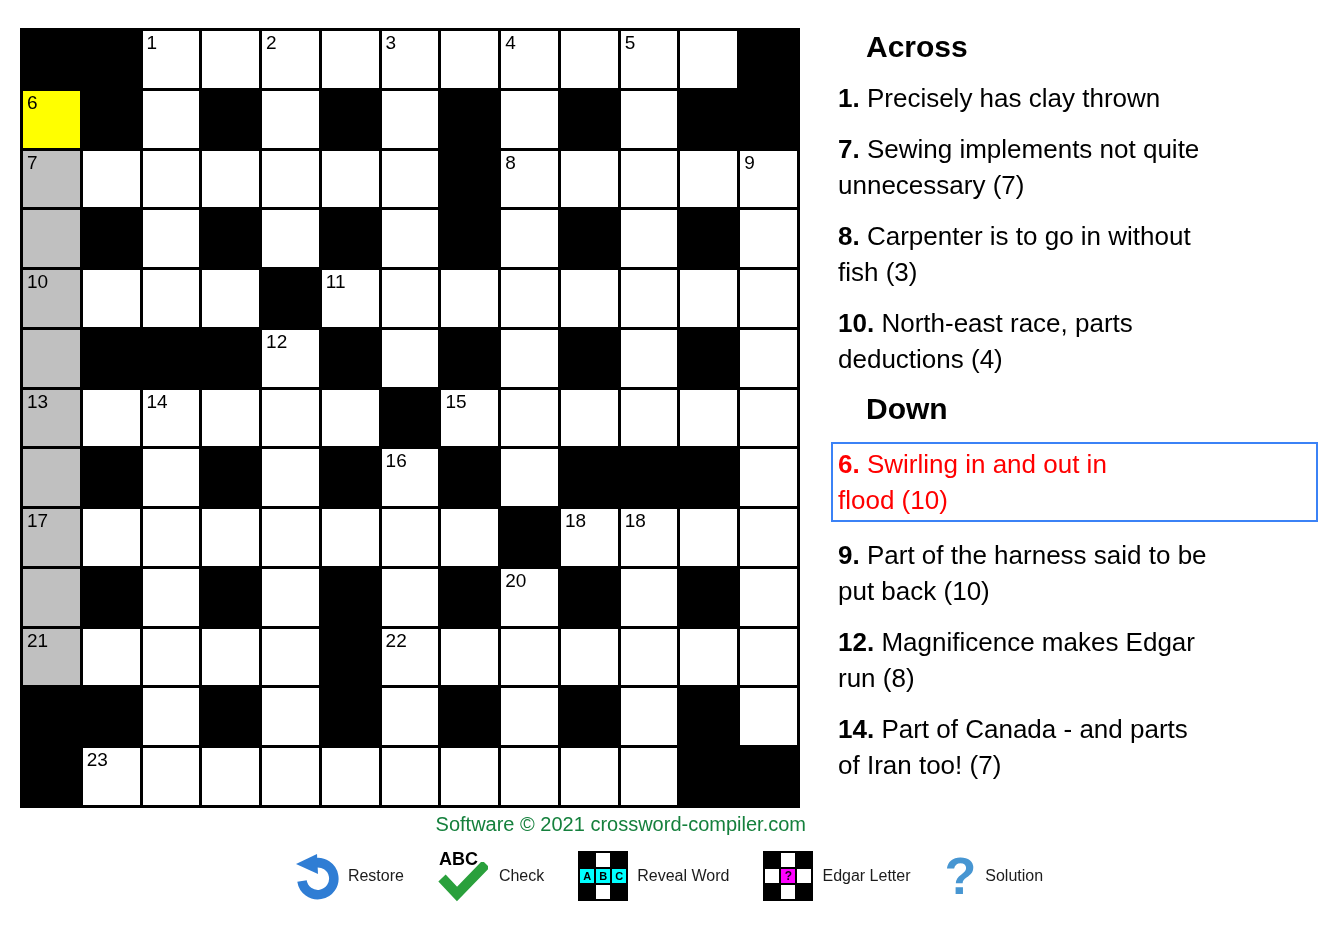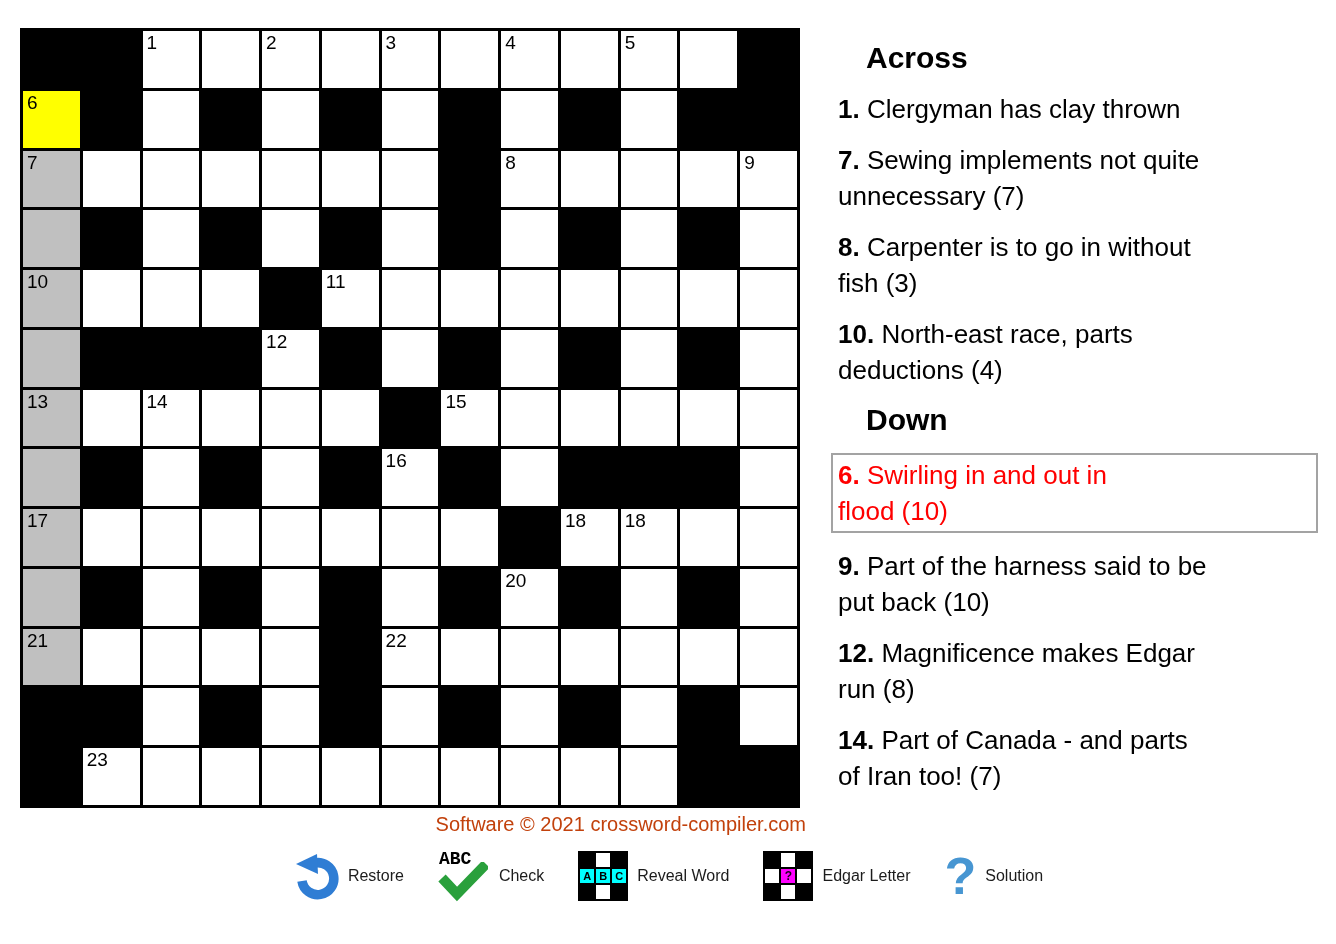--- a/index.html
+++ b/index.html
@@ -26,52 +26,52 @@
   .cw{background:#ffffff;}
   .cy{background:#ffff00;}
   .cg{background:#c0c0c0;}
   .num{
     position:absolute;top:0px;left:4px;
     font-size:19px;line-height:24px;color:#000;
   }
   
   .copyright{
     position:absolute;left:20px;top:813px;width:786px;
-    text-align:right;font-size:20px;color:#c2410c;
+    text-align:right;font-size:20px;color:#15803d;
   }
   
   .clues{
     position:absolute;left:838px;top:26px;width:480px;
     font-size:26px;line-height:36px;color:#000;
   }
   .clue-header{
     font-size:30px;line-height:34px;font-weight:bold;
     margin:12px 0 16px 28px;
   }
-  .clue-header.first{margin-top:15px;}
+  .clue-header.first{margin-top:4px;}
   .clue{margin:15px 0;}
   .cnum{font-weight:bold;}
   .clue.selected{
     color:#ff0000;
-    border:2px solid #a3a3a3;
+    border:2px solid #3b82f6;
     padding:2px 5px;
     margin-left:-7px;
   }
   
   .toolbar{
     position:absolute;left:0;top:845px;width:1336px;height:62px;
     display:flex;justify-content:center;align-items:center;gap:34px;
   }
   .tool{
     display:flex;align-items:center;gap:9px;
     cursor:pointer;background:none;border:none;padding:0;
     font-family:"Liberation Sans", sans-serif;
   }
   .tool-label{font-size:16px;color:#1c1c1c;}
-  .check-icon{position:relative;width:52px;height:52px;font-family:Liberation Mono, monospace;}
+  .check-icon{position:relative;width:52px;height:52px;}
   .check-icon .abc{
     position:absolute;top:-1px;left:1px;
     font-weight:bold;font-size:18px;color:#000;letter-spacing:0px;
   }
   .check-icon svg{position:absolute;left:0;top:12px;}
   .mini{
     width:46px;height:46px;
     display:grid;
     grid-template-columns:repeat(3,1fr);
     grid-template-rows:repeat(3,1fr);
@@ -305,21 +305,21 @@
     <div class="cell cw"></div>
     <div class="cell cb"></div>
     <div class="cell cb"></div>
   </div>
 
 <div class="copyright">Software © 2021 crossword-compiler.com</div>
 
 <div class="clues">
   <h2 class="clue-header first">Across</h2>
 
-  <p class="clue"><b class="cnum">1.</b> <span>Clergyman has clay thrown</span><br></p>
+  <p class="clue"><b class="cnum">1.</b> <span>Precisely has clay thrown</span><br></p>
 
   <p class="clue"><b class="cnum">7.</b> <span>Sewing implements not quite</span><br><span>unnecessary (7)</span></p>
 
   <p class="clue"><b class="cnum">8.</b> <span>Carpenter is to go in without</span><br><span>fish (3)</span></p>
 
   <p class="clue"><b class="cnum">10.</b> <span>North-east race, parts</span><br><span>deductions (4)</span></p>
 
   <h2 class="clue-header">Down</h2>
 
   <p class="clue selected"><b class="cnum">6.</b> <span>Swirling in and out in</span><br><span>flood (10)</span></p>

